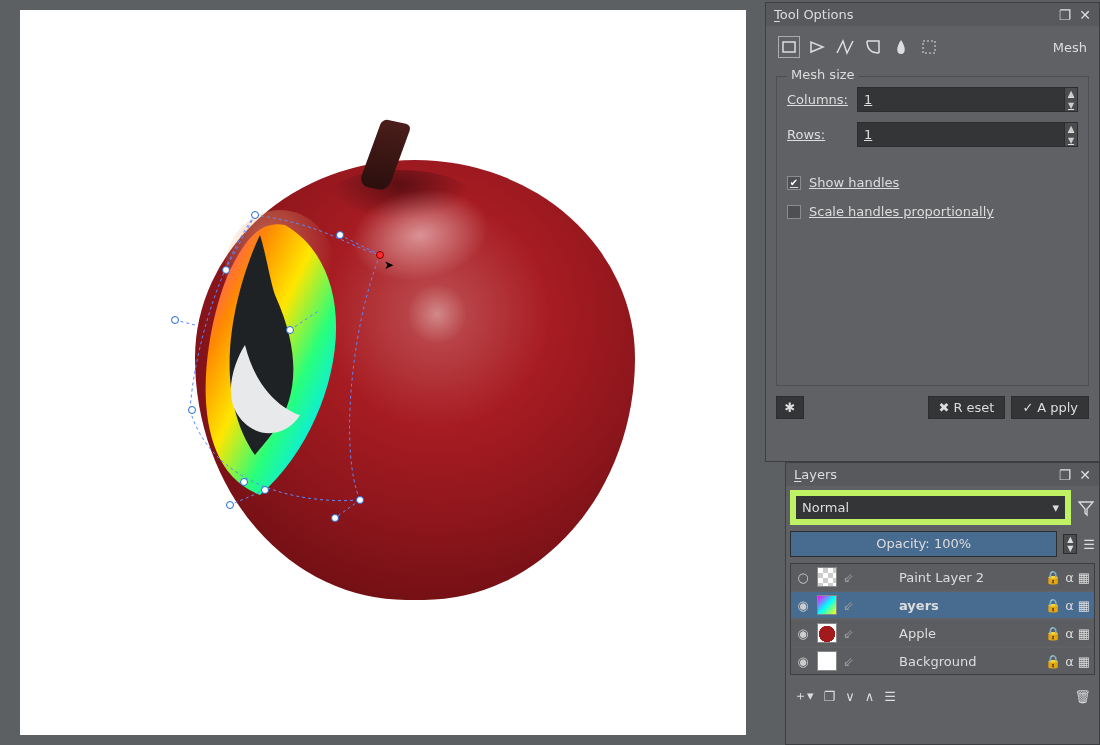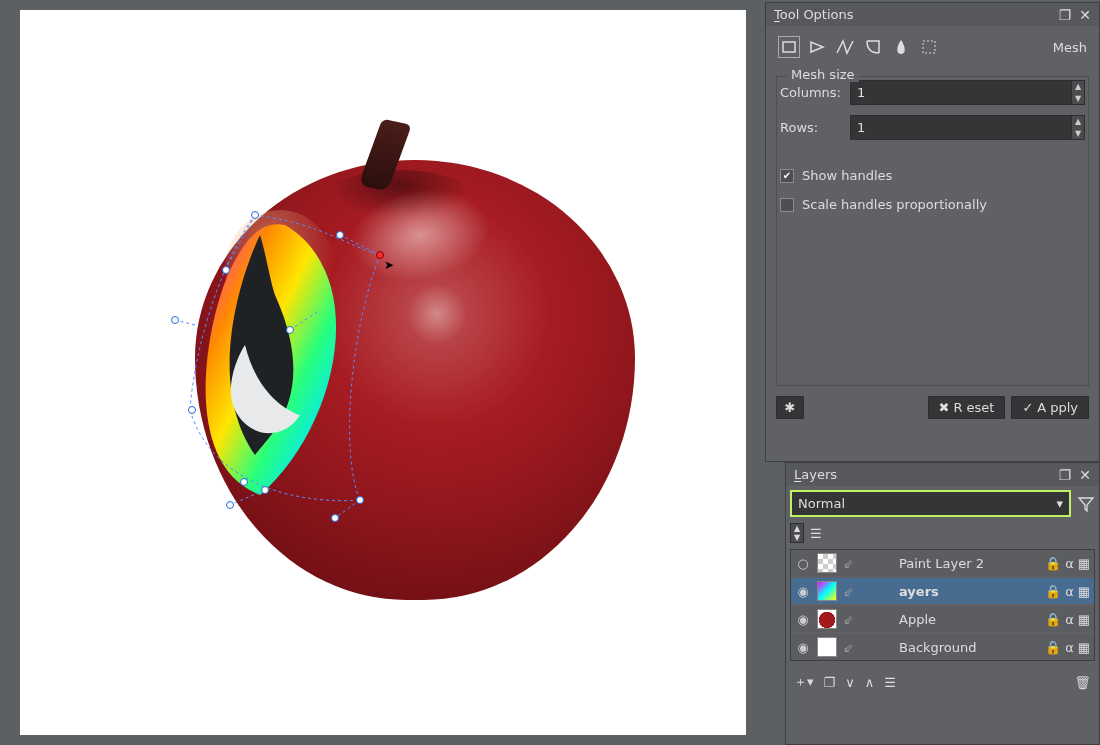--- a/index.html
+++ b/index.html
@@ -12,40 +12,40 @@
   .docker-title .u{text-decoration:underline;text-underline-offset:2px;}
   .title-ctrls{display:flex;gap:8px;}
   .title-ctrls span{cursor:pointer;font-size:14px;line-height:14px;}
   .docker-body{background:#5f6164;padding:10px;display:flex;flex-direction:column;gap:10px;flex:1;}
 
   
   .shape-row{display:flex;align-items:center;justify-content:space-between;padding:0 2px;}
   .shape-icons{display:flex;gap:6px;align-items:center;}
   .shape-icons .ico{width:22px;height:22px;display:flex;align-items:center;justify-content:center;color:#e2e2e2;}
   .shape-icons .ico.active{border:1px solid #aaa;}
-  .group{border:1px solid #4c4e51;padding:3px;display:flex;flex-direction:column;gap:10px;position:relative;background:#5f6164;margin-top:8px;}
+  .group{border:1px solid #4c4e51;padding:10px;display:flex;flex-direction:column;gap:10px;position:relative;background:#5f6164;margin-top:8px;text-decoration:underline;}
   .group-title{position:absolute;top:-10px;left:10px;background:#5f6164;padding:0 4px;}
   .field-row{display:flex;align-items:center;gap:8px;}
   .field-row label{width:62px;}
   .spin{flex:1;display:flex;align-items:stretch;}
   .spin input{flex:1;background:#333537;border:1px solid #2c2d2f;border-right:none;color:#ddd;padding:4px 6px;}
   .spinbtns{display:flex;flex-direction:column;border:1px solid #2c2d2f;background:#4a4c4e;width:14px;}
   .spinbtns div{flex:1;font-size:8px;display:flex;align-items:center;justify-content:center;color:#ccc;cursor:pointer;}
   .check{display:flex;align-items:center;gap:8px;padding:2px 0;}
   .check .box{width:14px;height:14px;border:1px solid #8a8c8f;background:#4d4f52;display:flex;align-items:center;justify-content:center;font-size:10px;color:#fff;}
   .check.checked .box::after{content:"✔";}
   .btn-row{display:flex;gap:6px;justify-content:space-between;}
   .btn{background:#333537;border:1px solid #2c2d2f;padding:3px 10px;display:flex;align-items:center;gap:4px;cursor:pointer;}
   .btn.small{padding:3px 6px;width:28px;justify-content:center;}
   .flex-spacer{flex:1;}
 
   
   .layers-body{padding:4px 4px 8px 4px;gap:6px;}
   .blend-row{display:flex;align-items:center;gap:6px;}
-  .blend{flex:1;background:#333537;border:2px solid #bef264;padding:4px 6px;display:flex;align-items:flex-start;justify-content:space-between;}
+  .blend{flex:1;background:#333537;border:6px solid #bef264;padding:4px 6px;display:flex;align-items:flex-start;justify-content:space-between;}
   .opacity-row{display:flex;align-items:center;gap:6px;}
   .opacity-fill{position:absolute;left:0;top:0;bottom:0;width:100%;background:#486c90;}
   .opacity-wrap{position:relative;flex:1;height:26px;border:1px solid #2c2d2f;background:#333537;}
   .opacity-label{position:relative;z-index:1;text-align:center;line-height:24px;color:#eee;}
   .opacity-arrows{display:flex;flex-direction:column;width:14px;border:1px solid #2c2d2f;background:#4a4c4e;}
   .opacity-arrows div{flex:1;font-size:8px;display:flex;align-items:center;justify-content:center;cursor:pointer;}
   .layer-list{display:flex;flex-direction:column;gap:2px;border:1px solid #3c3e41;}
   .layer{display:flex;align-items:center;gap:6px;padding:3px 4px;background:#5b5d60;}
   .layer.selected{background:#486c90;}
   .layer .vis{width:16px;display:flex;justify-content:center;color:#ccc;}
@@ -243,20 +243,24 @@
             <span>▾</span>
         </div>
         <span class="fi">
             <svg width="18" height="18">
               <path d="M2,3 L16,3 L10,10 L10,16 L8,14 L8,10 Z" stroke="#ddd" fill="none" stroke-width="1.3"></path>
             </svg>
           </span>
       </div>
 
       <div class="opacity-row">
+        <div class="opacity-wrap">
+          <div class="opacity-fill"></div>
+          <div class="opacity-label"><span>Opacity:  </span><span>100%</span></div>
+        </div>
         <div class="opacity-arrows">
             <div>▲</div>
             <div>▼</div>
           </div>
         <span class="fi">☰</span>
       </div>
 
       <div class="layer-list">
         <div class="layer">
           <span class="vis">○</span>

